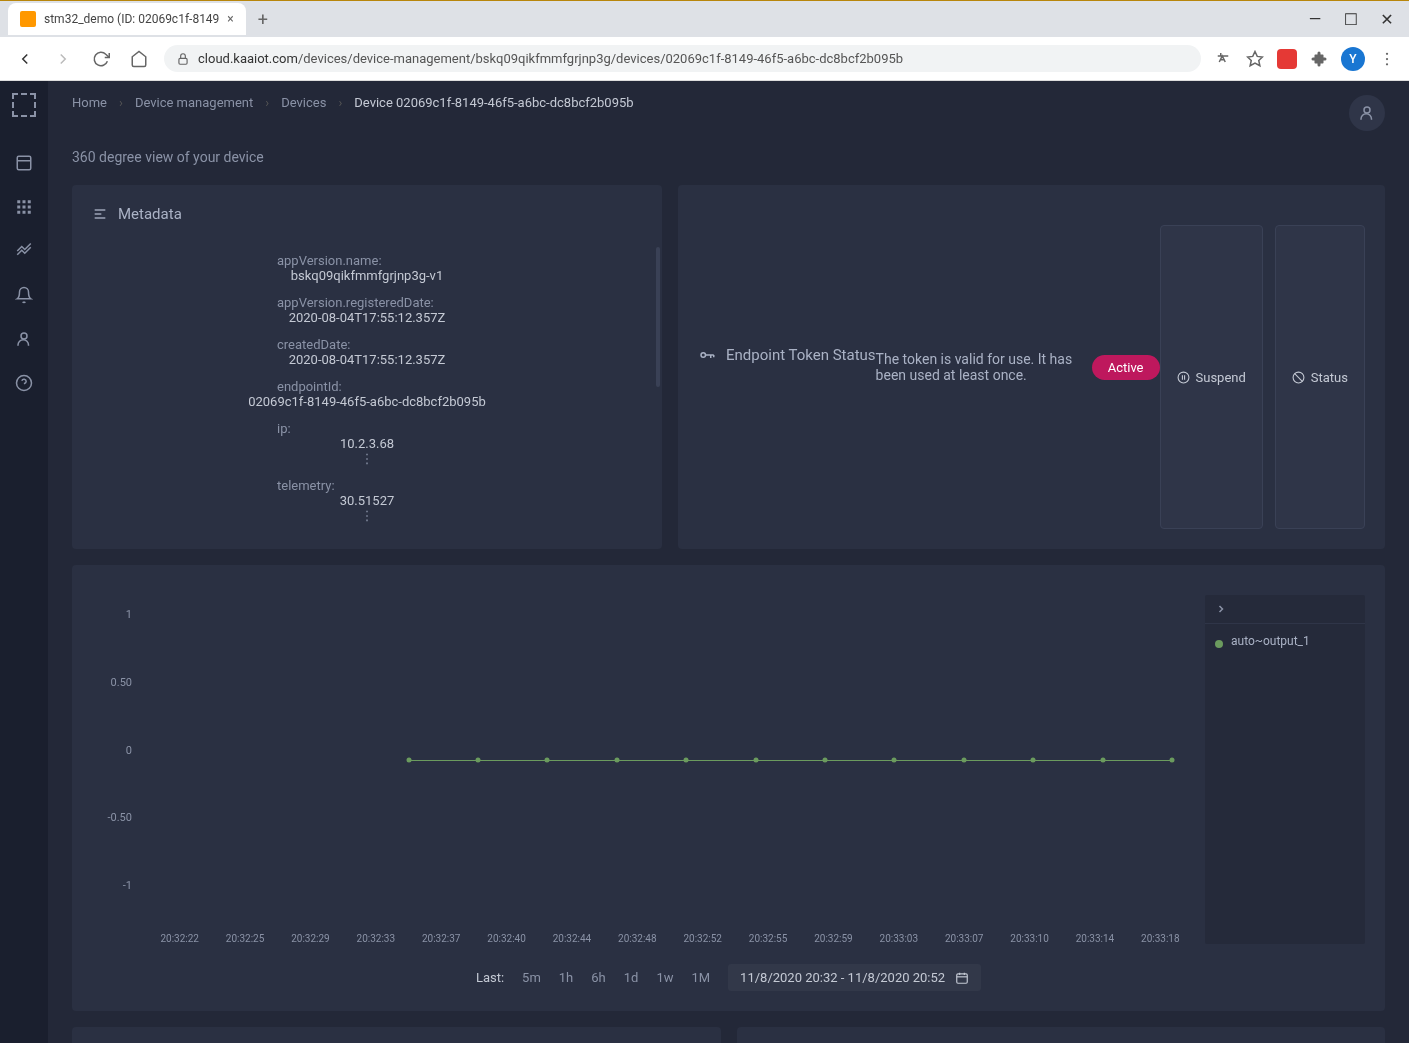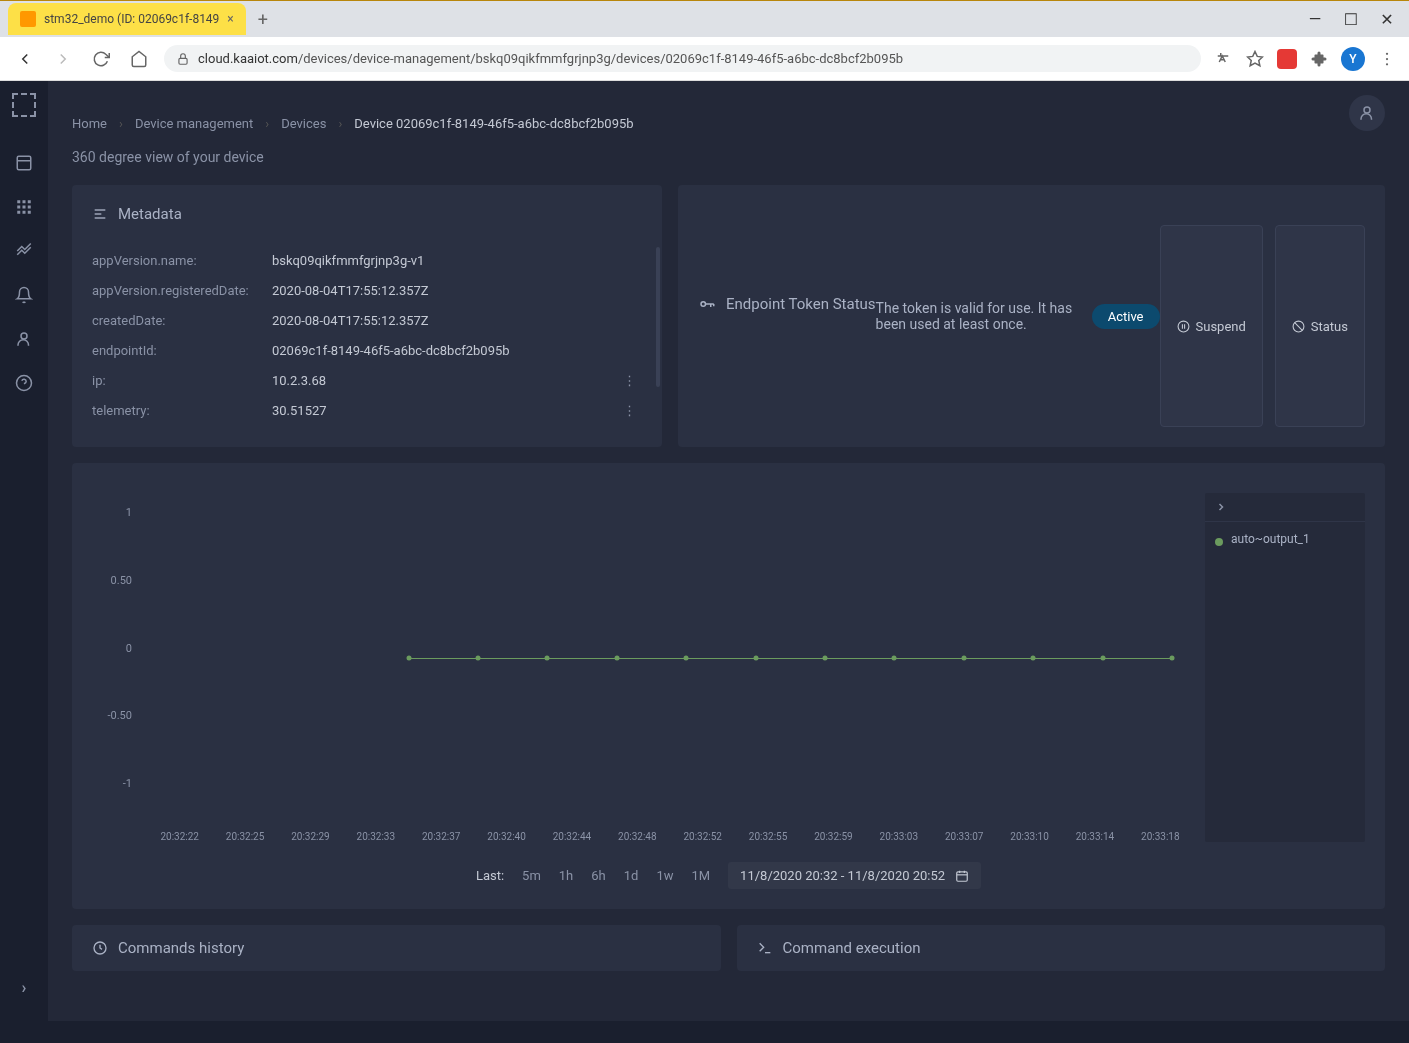--- a/index.html
+++ b/index.html
@@ -2,21 +2,21 @@
 <html><head>
 <meta charset="utf-8">
 <style>
 * { margin: 0; padding: 0; box-sizing: border-box; font-family: -apple-system, BlinkMacSystemFont, "Segoe UI", Roboto, sans-serif; }
 body { background: #1a1f2e; color: #c4c9d4; overflow-x: hidden; width: 1409px; }
 
 
 .browser-chrome { background: #dee1e6; border-top: 1px solid #b8860b; }
 .win-btn { width: 12px; height: 12px; cursor: pointer; display: flex; align-items: center; justify-content: center; }
 .tab-bar { display: flex; align-items: center; background: #dee1e6; padding: 0 8px; height: 36px; }
-.browser-tab { background: #fde047; border-radius: 8px 8px 0 0; padding: 8px 12px; display: flex; align-items: center; gap: 8px; font-size: 12px; color: #444; min-width: 200px; }
+.browser-tab { background: #ffffff; border-radius: 8px 8px 0 0; padding: 8px 12px; display: flex; align-items: center; gap: 8px; font-size: 12px; color: #444; min-width: 200px; }
 .tab-favicon { width: 16px; height: 16px; background: #ff9800; border-radius: 2px; }
 .tab-close { margin-left: auto; color: #666; cursor: pointer; }
 .new-tab { padding: 0 12px; color: #666; font-size: 18px; cursor: pointer; }
 .addr-bar { background: #fff; display: flex; align-items: center; padding: 8px 12px; gap: 12px; border-bottom: 1px solid #ddd; }
 .nav-btn { color: #666; cursor: pointer; padding: 4px; }
 .nav-btn.back { color: #333; }
 .url-box { flex: 1; background: #f1f3f4; border-radius: 16px; padding: 6px 12px; display: flex; align-items: center; gap: 8px; font-size: 13px; color: #555; }
 .url-host { color: #333; }
 .addr-icons { display: flex; gap: 12px; align-items: center; }
 .addr-icon { width: 20px; height: 20px; cursor: pointer; display: flex; align-items: center; justify-content: center; color: #666; }
@@ -24,47 +24,47 @@
 .avatar-y { width: 24px; height: 24px; background: #1976d2; border-radius: 50%; color: #fff; display: flex; align-items: center; justify-content: center; font-size: 12px; font-weight: 500; }
 
 
 .app { display: flex; min-height: 900px; position: relative; }
 .sidebar { width: 48px; background: #1a1f2e; display: flex; flex-direction: column; align-items: center; padding-top: 12px; gap: 0; }
 .sidebar-logo { width: 24px; height: 24px; border: 2px dashed #8a92a6; margin-bottom: 24px; }
 .sidebar-item { width: 48px; height: 44px; display: flex; align-items: center; justify-content: center; color: #8a92a6; cursor: pointer; }
 .sidebar-expand { margin-top: auto; margin-bottom: 12px; width: 48px; height: 44px; display: flex; align-items: center; justify-content: center; color: #8a92a6; cursor: pointer; font-weight: bold; }
 
 .main { flex: 1; background: #232838; padding: 0 0 50px 0; position: relative; }
-.topbar { display: flex; align-items: flex-end; padding: 14px 24px 0 24px; }
+.topbar { display: flex; align-items: flex-start; padding: 14px 24px 0 24px; }
 .breadcrumbs { display: flex; align-items: center; gap: 12px; font-size: 13px; color: #8a92a6; }
 .breadcrumbs a { color: #8a92a6; text-decoration: none; cursor: pointer; }
 .bc-sep { color: #555; }
 .bc-current { color: #c4c9d4; }
 .user-btn { margin-left: auto; width: 36px; height: 36px; background: #2f3548; border-radius: 50%; display: flex; align-items: center; justify-content: center; color: #8a92a6; cursor: pointer; }
 
 .page-header { padding: 12px 24px 20px 24px; }
 .page-title { font-size: 20px; font-weight: 500; color: #d4d9e4; }
 .page-subtitle { font-size: 14px; color: #8a92a6; margin-top: 6px; }
 
 .cards-row { display: flex; gap: 16px; padding: 0 24px; }
 .card { background: #2a3042; border-radius: 4px; padding: 20px; }
 .card.metadata { flex: 0 0 590px; position: relative; }
 .card.token { flex: 1; display: flex; flex-direction: row; }
 .card-header { display: flex; align-items: center; gap: 10px; color: #aab2c5; font-size: 15px; margin-bottom: 24px; }
 
 .meta-rows { position: relative; }
 .meta-scroll::after { content: ""; position: absolute; right: -18px; top: 0; width: 4px; height: 140px; background: #3a4156; border-radius: 2px; }
-.meta-row { display: flex; padding: 6px 0; min-height: 30px; font-size: 13px; }
+.meta-row { display: flex; align-items: center; padding: 6px 0; min-height: 30px; font-size: 13px; flex-direction: column; }
 .meta-key { width: 180px; color: #8a92a6; }
 .meta-val { color: #c4c9d4; flex: 1; }
 .meta-more { color: #8a92a6; cursor: pointer; padding: 0 6px; }
 
 .token-body { display: flex; align-items: center; justify-content: space-between; flex: 1; }
 .token-msg { font-size: 14px; color: #aab2c5; }
-.badge-active { background: #0c4a6e; color: #fff; padding: 5px 16px; border-radius: 14px; font-size: 13px; }
+.badge-active { background: #be185d; color: #fff; padding: 5px 16px; border-radius: 14px; font-size: 13px; }
 .token-actions { display: flex; gap: 12px; justify-content: flex-start; margin-top: 20px; }
 .btn { background: #2f3548; border: 1px solid #3a4156; color: #c4c9d4; padding: 7px 16px; border-radius: 4px; font-size: 13px; cursor: pointer; display: inline-flex; align-items: center; gap: 6px; }
 
 .card.telemetry { margin: 16px 24px 0 24px; padding: 20px; }
 .telemetry-body { display: flex; gap: 0; margin-top: 10px; }
 .chart-area { flex: 1; position: relative; }
 .y-axis { position: absolute; left: 0; top: 0; bottom: 40px; width: 50px; }
 .y-tick { position: absolute; right: 10px; font-size: 11px; color: #8a92a6; transform: translateY(-50%); }
 .plot { margin-left: 55px; height: 330px; position: relative; }
 .chart-line { position: absolute; left: 25%; right: 2%; top: 50%; height: 1px; background: #6b9b5e; }

